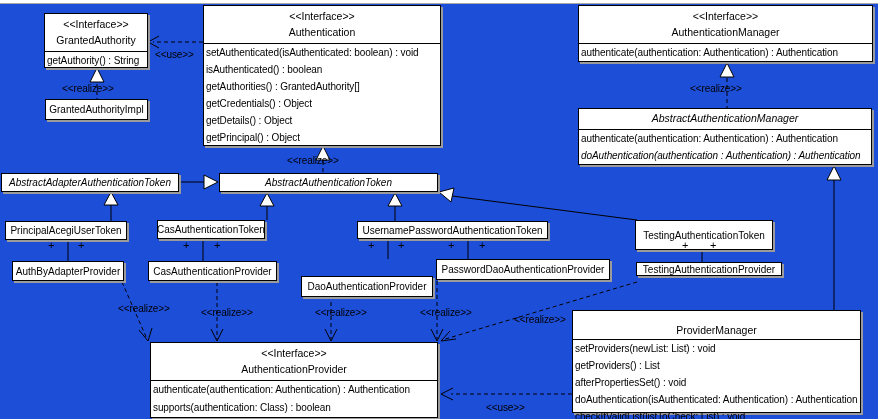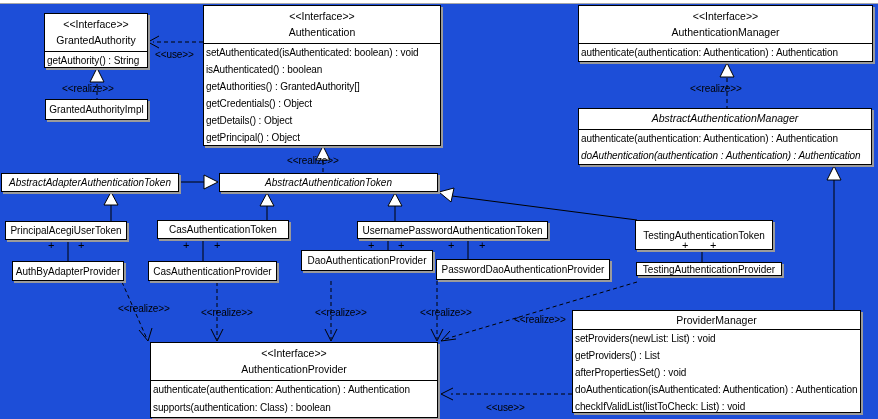--- a/index.html
+++ b/index.html
@@ -155,54 +155,54 @@
   </div>
 
   <div class="uml-box" style="left:219px;top:173px;width:219px;height:19px">
     <div class="single-name italic">AbstractAuthenticationToken</div>
   </div>
 
   <div class="uml-box" style="left:5px;top:221px;width:122px;height:19px">
     <div class="single-name">PrincipalAcegiUserToken</div>
   </div>
 
-  <div class="uml-box" style="left:157px;top:220px;width:132px;height:19px">
+  <div class="uml-box" style="left:157px;top:220px;width:108px;height:19px">
     <div class="single-name">CasAuthenticationToken</div>
   </div>
 
   <div class="uml-box" style="left:357px;top:221px;width:191px;height:18px">
     <div class="single-name">UsernamePasswordAuthenticationToken</div>
   </div>
 
   <div class="uml-box" style="left:635px;top:220px;width:138px;height:30px">
     <div class="single-name">TestingAuthenticationToken</div>
   </div>
 
   <div class="uml-box" style="left:12px;top:261px;width:112px;height:20px">
     <div class="single-name">AuthByAdapterProvider</div>
   </div>
 
   <div class="uml-box" style="left:148px;top:261px;width:129px;height:20px">
     <div class="single-name">CasAuthenticationProvider</div>
   </div>
 
-  <div class="uml-box" style="left:301px;top:250px;width:132px;height:21px">
+  <div class="uml-box" style="left:301px;top:276px;width:132px;height:21px">
     <div class="single-name">DaoAuthenticationProvider</div>
   </div>
 
   <div class="uml-box" style="left:436px;top:259px;width:174px;height:21px">
     <div class="single-name">PasswordDaoAuthenticationProvider</div>
   </div>
 
   <div class="uml-box" style="left:636px;top:262px;width:146px;height:14px">
     <div class="single-name">TestingAuthenticationProvider</div>
   </div>
 
   <div class="uml-box" style="left:572px;top:310px;width:289px;height:103px">
-    <div class="uml-title bordered" style="height:17px;line-height:16px;padding-top:1px">
+    <div class="uml-title bordered" style="height:17px;line-height:16px;padding-top:11px">
       <div class="cname">ProviderManager</div>
     </div>
     <div class="methods">
       <div class="m">setProviders(newList: List) : void</div>
       <div class="m">getProviders() : List</div>
       <div class="m">afterPropertiesSet() : void</div>
       <div class="m ovf">doAuthentication(isAuthenticated: Authentication) : Authentication</div>
       <div class="m">checkIfValidList(listToCheck: List) : void</div>
     </div>
   </div>

